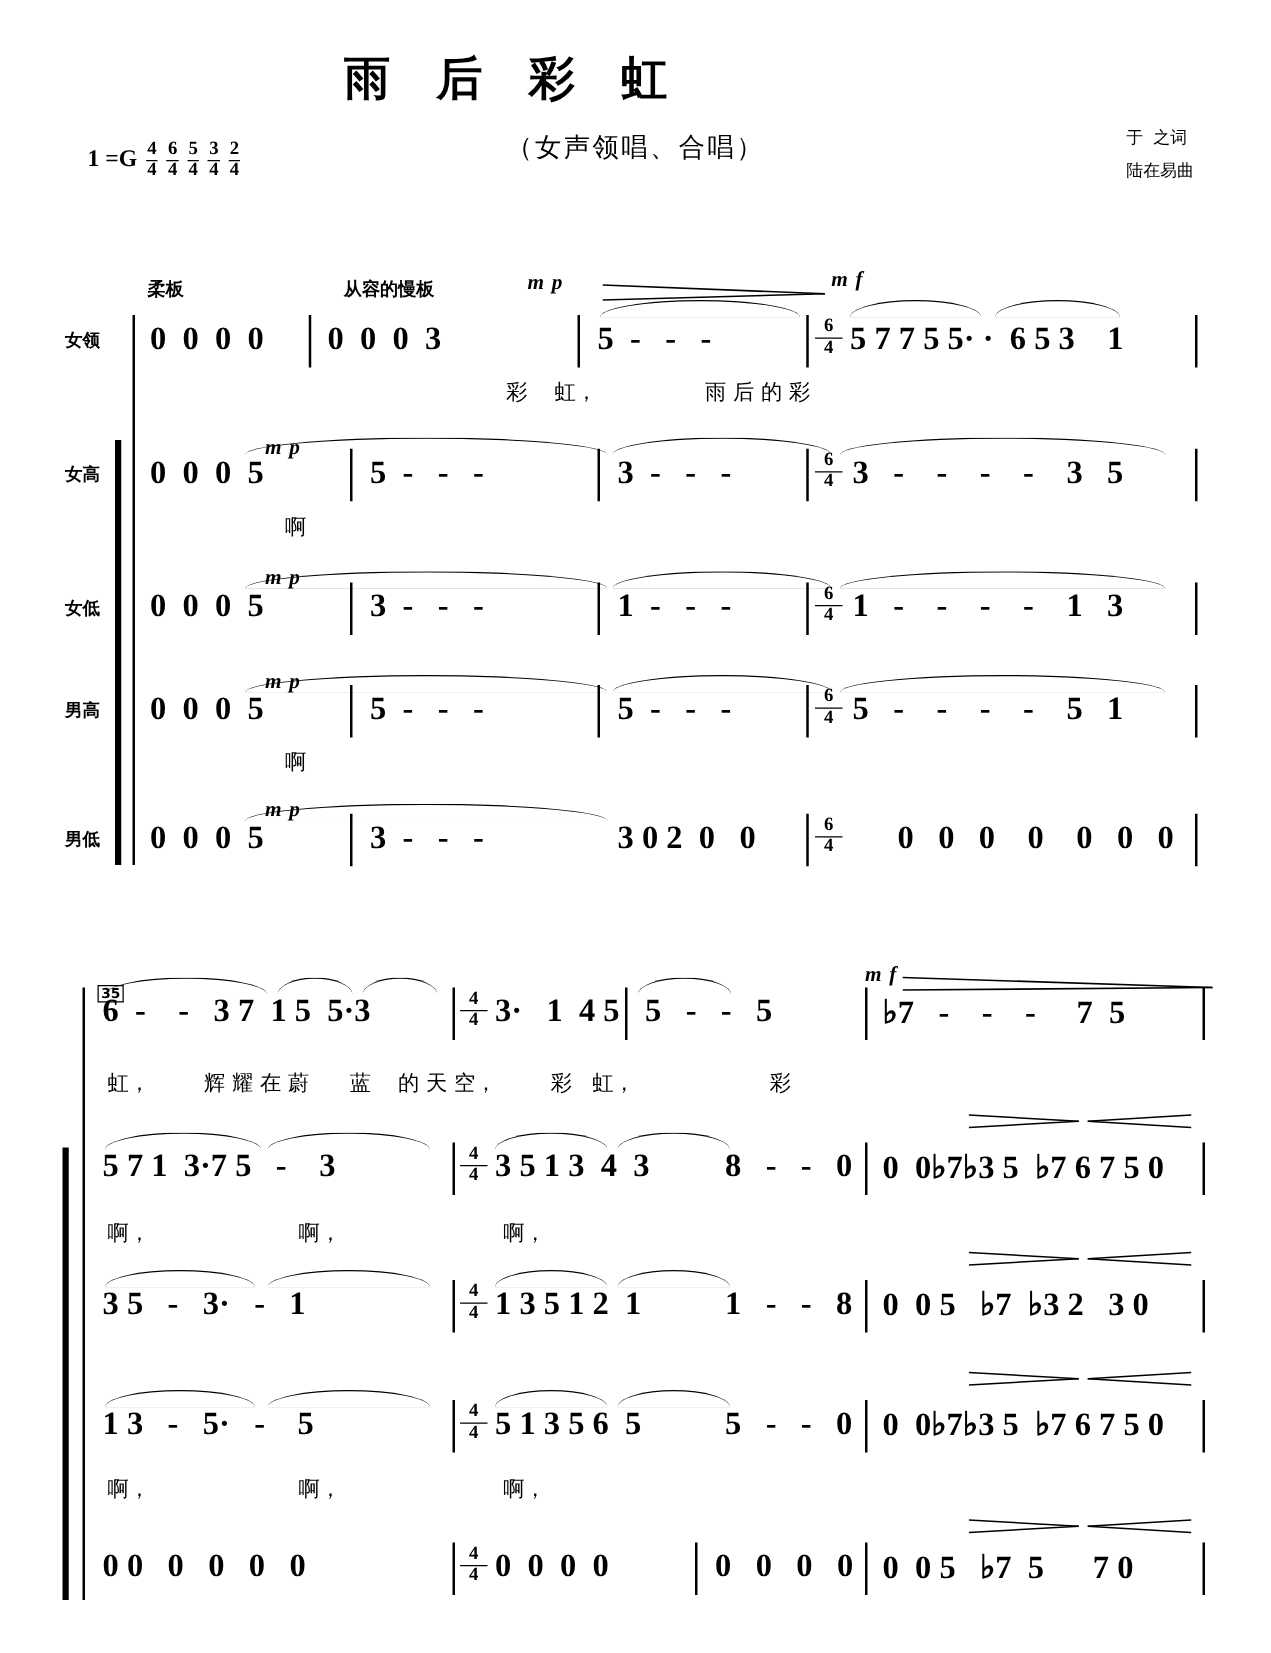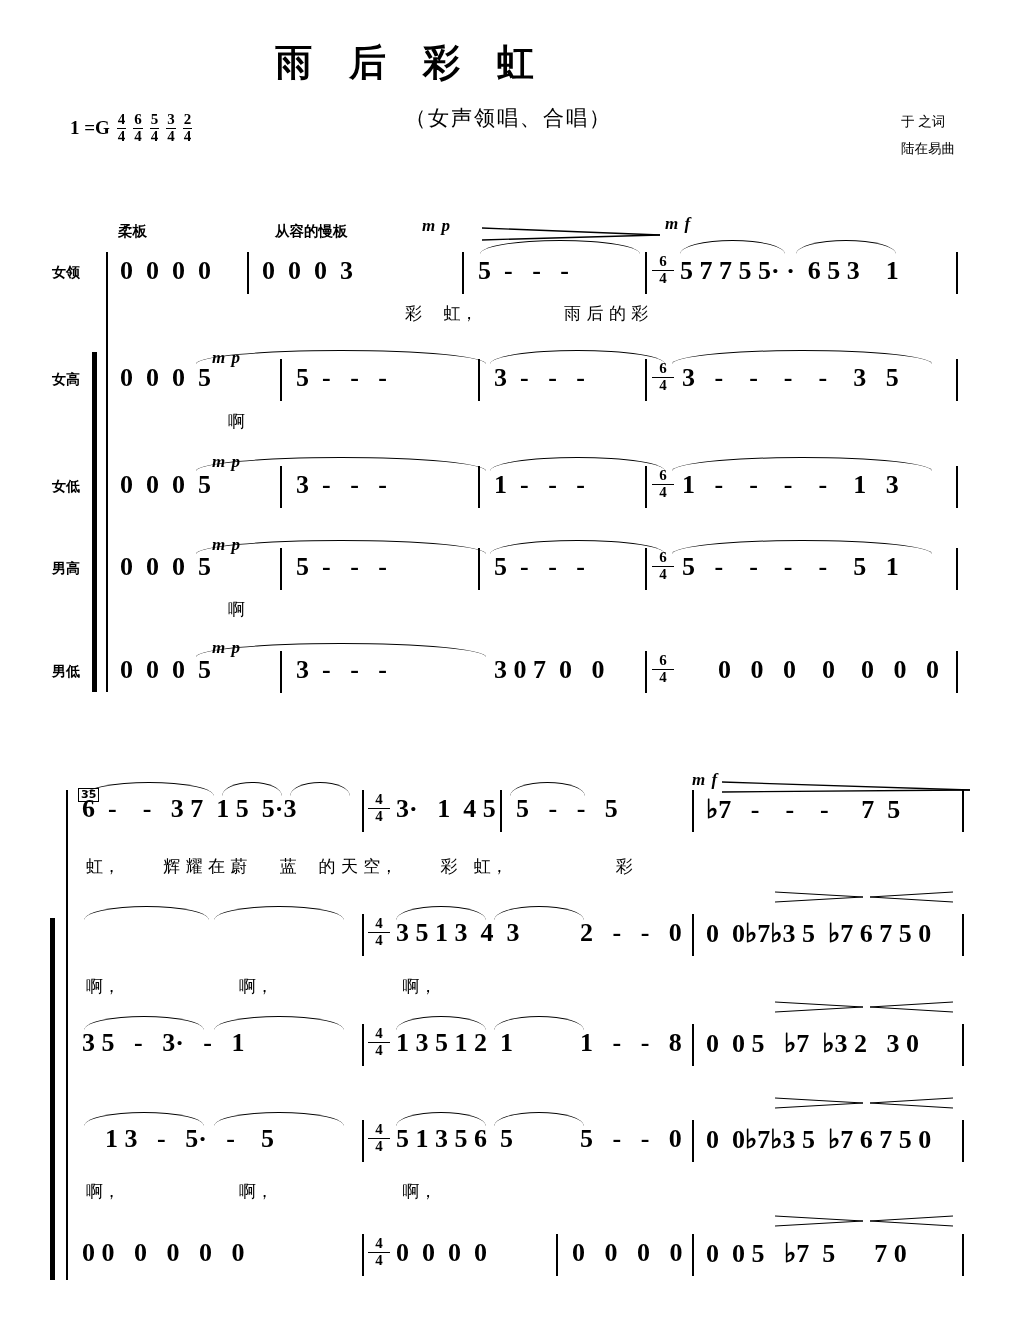--- a/index.html
+++ b/index.html
@@ -33,22 +33,22 @@
     position:absolute;top:112px;left:70px;
     font-family:"Liberation Serif", serif;
     font-size:19px;
     font-weight:bold;
     display:flex;align-items:center;gap:7px;
   }
   .frac{display:inline-block;text-align:center;line-height:1.05;font-size:15px;font-weight:bold;}
   .frac .num{display:block;border-bottom:1.6px solid #000;padding:0 1px;}
   .frac .den{display:block;padding:0 1px;}
   .credits{
-    position:absolute;top:108px;right:62px;
-    font-family:Liberation Sans, sans-serif;
+    position:absolute;top:98px;right:62px;
+    font-family:Liberation Mono, monospace;
     font-size:13.5px;
     text-align:left;
     line-height:2.0;
   }
   .credits div{white-space:pre;}
 
   
   .tempo{
     position:absolute;
     font-family:"DejaVu Sans", sans-serif;
@@ -232,21 +232,21 @@
   <div class="slur" style="top:540px;left:196px;width:290px;"></div>
   <div class="slur" style="top:540px;left:490px;width:175px;"></div>
   <div class="slur" style="top:540px;left:672px;width:260px;"></div>
   <div class="lyric" style="top:598px;left:228px;">啊</div>
 
   <div class="dyn" style="top:638px;left:212px;">m p</div>
   <div class="partlabel" style="top:663px;left:52px;">男低</div>
   <div class="notes" style="top:655px;left:120px;">0  0  0  5</div>
   <div class="bar" style="top:651px;left:280px;height:42px;"></div>
   <div class="notes" style="top:655px;left:296px;">3  -   -   -</div>
-  <div class="notes" style="top:655px;left:494px;">3 0 7  0   0</div>
+  <div class="notes" style="top:655px;left:494px;">3 0 2  0   0</div>
   <div class="bar" style="top:651px;left:645px;height:42px;"></div>
   <div class="meter" style="top:653px;left:652px;width:22px;">
     <span class="num">6</span>
     <span>4</span>
   </div>
   <div class="notes" style="top:655px;left:682px;margin-left:36px;">0   0   0    0    0   0   0</div>
   <div class="bar" style="top:651px;left:956px;height:42px;"></div>
   <div class="slur" style="top:643px;left:196px;width:290px;"></div>
 
   <div class="rehearsal" style="top:788px;left:78px;">35</div>
@@ -272,27 +272,28 @@
   <div class="notes" style="top:794px;left:516px;">5   -   -   5</div>
   <div class="bar" style="top:790px;left:692px;height:42px;"></div>
   <div class="notes" style="top:794px;left:706px;">♭7   -    -    -     7  5</div>
   <div class="bar" style="top:790px;left:962px;height:42px;"></div>
   <div class="slur" style="top:782px;left:84px;width:130px;"></div>
   <div class="slur" style="top:782px;left:222px;width:60px;"></div>
   <div class="slur" style="top:782px;left:290px;width:60px;"></div>
   <div class="slur" style="top:782px;left:510px;width:75px;"></div>
   <div class="lyric" style="top:855px;left:86px;">虹，        辉 耀 在 蔚      蓝    的 天 空，        彩   虹，                    彩</div>
 
+  <div class="notes" style="top:918px;left:82px;">5 7 1  3·7 5   -    3</div>
   <div class="bar" style="top:914px;left:362px;height:42px;"></div>
   <div class="meter" style="top:916px;left:368px;width:22px;">
     <span class="num">4</span>
     <span>4</span>
   </div>
   <div class="notes" style="top:918px;left:396px;">3 5 1 3  4  3</div>
-  <div class="notes" style="top:918px;left:580px;">2   -   -   0</div>
+  <div class="notes" style="top:918px;left:580px;">8   -   -   0</div>
   <div class="bar" style="top:914px;left:692px;height:42px;"></div>
   <div class="notes" style="top:918px;left:706px;">0  0♭7♭3 5  ♭7 6 7 5 0</div>
   <div class="bar" style="top:914px;left:962px;height:42px;"></div>
   <div class="slur" style="top:906px;left:84px;width:125px;"></div>
   <div class="slur" style="top:906px;left:214px;width:130px;"></div>
   <div class="slur" style="top:906px;left:396px;width:90px;"></div>
   <div class="slur" style="top:906px;left:494px;width:90px;"></div>
   <div class="hair" style="top:890px;left:775px;">
     <svg width="90" height="14" viewBox="0 0 90 14">
       <line x1="0" y1="2" x2="88" y2="7" stroke="#000" stroke-width="1.2"></line>
@@ -328,21 +329,21 @@
       <line x1="0" y1="12" x2="88" y2="7" stroke="#000" stroke-width="1.2"></line>
     </svg>
   </div>
   <div class="hair" style="top:1000px;left:870px;">
     <svg width="85" height="14" viewBox="0 0 85 14">
       <line x1="0" y1="7" x2="83" y2="2" stroke="#000" stroke-width="1.2"></line>
       <line x1="0" y1="7" x2="83" y2="12" stroke="#000" stroke-width="1.2"></line>
     </svg>
   </div>
 
-  <div class="notes" style="top:1124px;left:82px;margin-left:23px;">1 3   -   5·   -    5</div>
+  <div class="notes" style="top:1124px;left:82px;">1 3   -   5·   -    5</div>
   <div class="bar" style="top:1120px;left:362px;height:42px;"></div>
   <div class="meter" style="top:1122px;left:368px;width:22px;">
     <span class="num">4</span>
     <span>4</span>
   </div>
   <div class="notes" style="top:1124px;left:396px;">5 1 3 5 6  5</div>
   <div class="notes" style="top:1124px;left:580px;">5   -   -   0</div>
   <div class="bar" style="top:1120px;left:692px;height:42px;"></div>
   <div class="notes" style="top:1124px;left:706px;">0  0♭7♭3 5  ♭7 6 7 5 0</div>
   <div class="bar" style="top:1120px;left:962px;height:42px;"></div>

